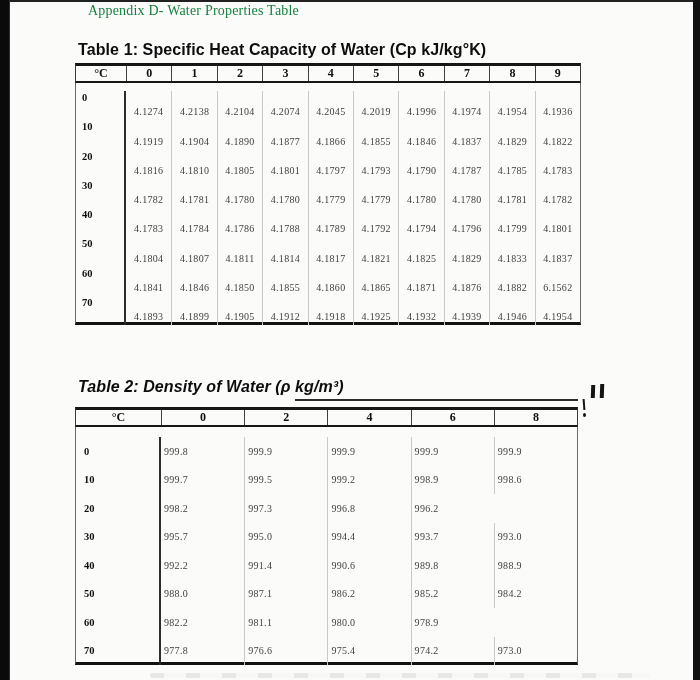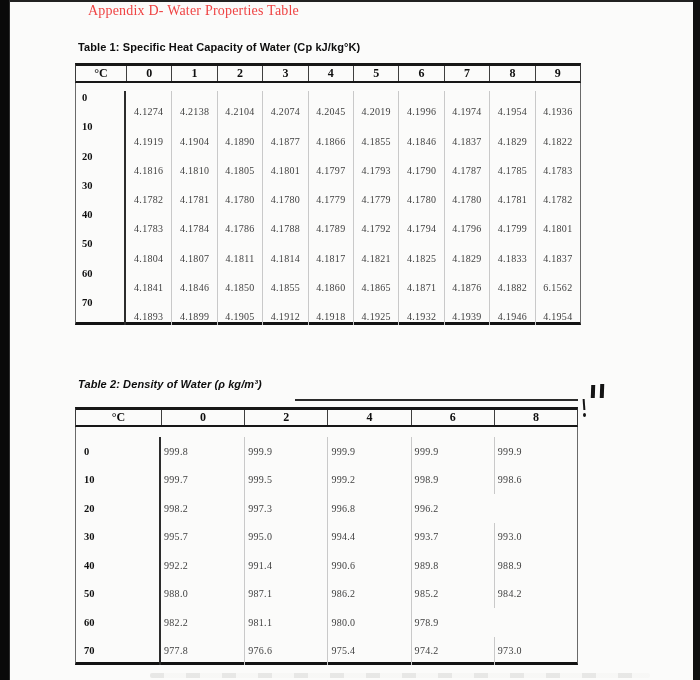--- a/index.html
+++ b/index.html
@@ -2,24 +2,24 @@
 <html><head>
 <meta charset="utf-8">
 <style>
   html,body{margin:0;padding:0;background:#e9e9e7;}
   .page{position:relative;width:700px;height:680px;background:#fbfbfa;overflow:hidden;
         font-family:"Liberation Serif",serif;color:#1a1a1a;}
   .bar-top{position:absolute;left:0;top:0;width:700px;height:2px;background:#212121;}
   .bar-left{position:absolute;left:0;top:0;width:10px;height:680px;background:#0a0a0a;box-shadow:inset -1px 0 0 #2e2e2e;}
   .bar-right{position:absolute;right:0;top:0;width:7px;height:680px;background:#101010;}
 
-  .doc-title{position:absolute;left:88px;top:3px;font-size:14px;letter-spacing:.2px;color:#ef4444;}
+  .doc-title{position:absolute;left:88px;top:3px;font-size:14px;letter-spacing:.2px;color:#15803d;}
 
   .t-title{position:absolute;font-family:"Liberation Sans",sans-serif;font-weight:bold;
-           font-size:11px;color:#0d0d0d;letter-spacing:.1px;}
+           font-size:16px;color:#0d0d0d;letter-spacing:.1px;}
   .t1-title{left:78px;top:41px;}
   .t2-title{left:78px;top:378px;font-style:italic;}
   .line-artifact{position:absolute;left:295px;top:399px;width:283px;height:2px;background:#2b2b2b;}
 
   .tbl{position:absolute;box-sizing:border-box;}
   .t1{left:75px;top:63px;width:506px;}
   .t2{left:75px;top:407px;width:503px;}
 
   .hdr{display:grid;box-sizing:border-box;height:20px;
        border-top:3px solid #171717;border-bottom:2px solid #171717;

